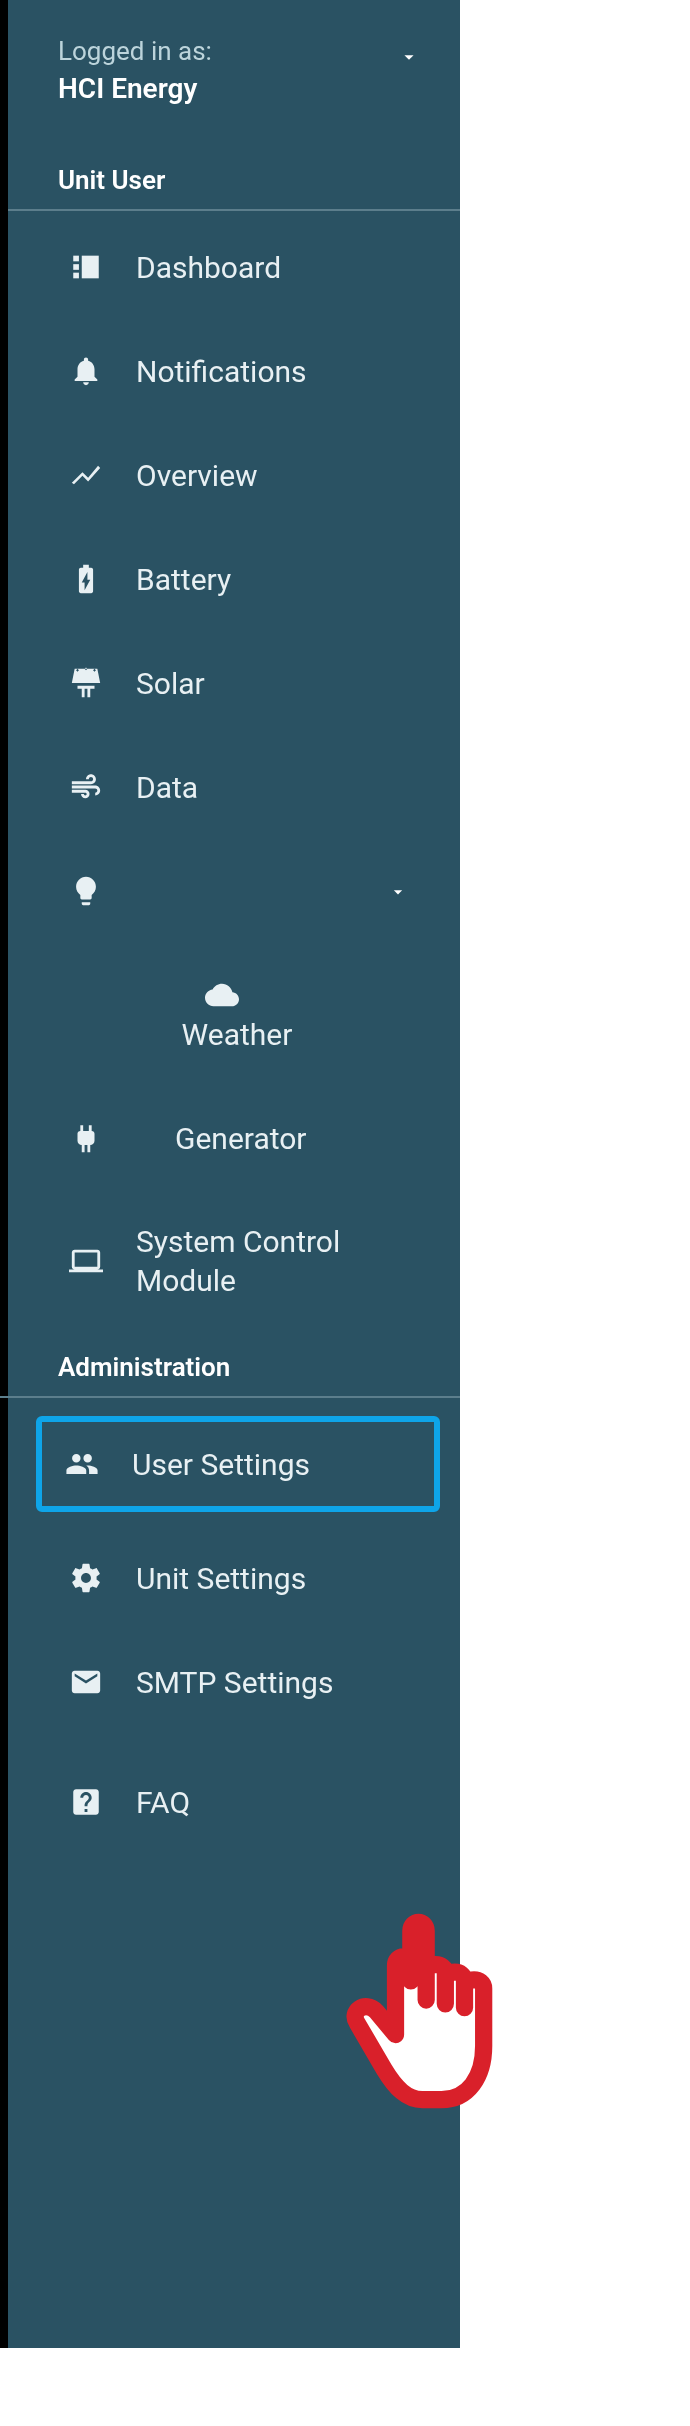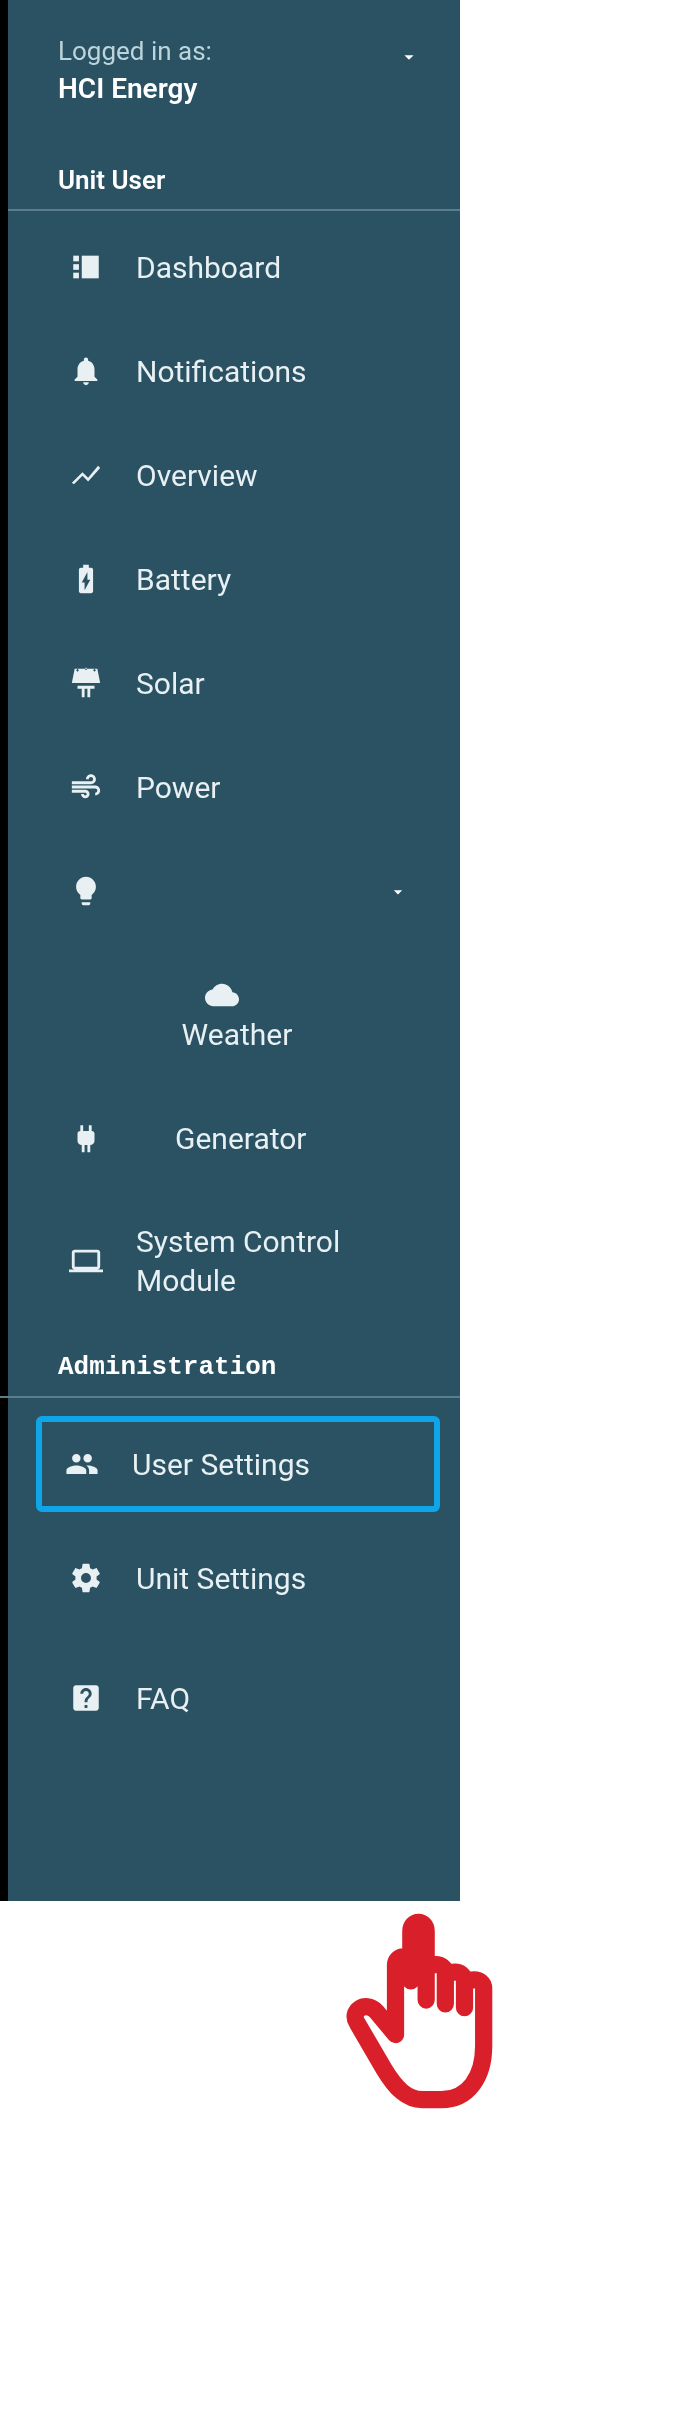--- a/index.html
+++ b/index.html
@@ -5,21 +5,21 @@
   * { box-sizing: border-box; margin: 0; padding: 0; }
   body {
     width: 690px;
     height: 2426px;
     background: #ffffff;
     font-family: -apple-system, BlinkMacSystemFont, "Segoe UI", Roboto, sans-serif;
     overflow: hidden;
   }
   .sidebar {
     width: 460px;
-    height: 1901px;
+    height: 2348px;
     background: #2a5263;
     color: #e8f0f3;
     position: relative;
     border-left: 8px solid #000;
   }
   .login-block {
     padding: 36px 40px 60px 50px;
     display: flex;
     justify-content: space-between;
     align-items: flex-start;
@@ -180,21 +180,21 @@
       </span>
       <span class="label">Solar</span>
     </div>
 
     <div class="nav-item" style="border-bottom: none;">
       <span class="icon">
         <svg viewBox="0 0 24 24">
             <path d="M14.5 17c0 1.65-1.35 3-3 3s-3-1.35-3-3h2c0 .55.45 1 1 1s1-.45 1-1-.45-1-1-1H2v-2h9.5c1.65 0 3 1.35 3 3zM19 6.5C19 4.57 17.43 3 15.5 3S12 4.57 12 6.5h2c0-.83.67-1.5 1.5-1.5s1.5.67 1.5 1.5S16.33 8 15.5 8H2v2h13.5c1.93 0 3.5-1.57 3.5-3.5zm-.5 4.5H2v2h16.5c.83 0 1.5.67 1.5 1.5s-.67 1.5-1.5 1.5v2c1.93 0 3.5-1.57 3.5-3.5S20.43 11 18.5 11z"></path>
           </svg>
       </span>
-      <span class="label">Power</span>
+      <span class="label">Data</span>
     </div>
 
     <div class="nav-item" style="margin-left:-8px; padding-left:66px;">
       <span class="icon">
         <svg viewBox="0 0 24 24">
             <path d="M9 21c0 .55.45 1 1 1h4c.55 0 1-.45 1-1v-1H9v1zm3-19C8.14 2 5 5.14 5 9c0 2.38 1.19 4.47 3 5.74V17c0 .55.45 1 1 1h6c.55 0 1-.45 1-1v-2.26c1.81-1.27 3-3.36 3-5.74 0-3.86-3.14-7-7-7z"></path>
           </svg>
       </span>
       <span class="caret">
         <svg viewBox="0 0 24 24">
@@ -225,21 +225,21 @@
       <span class="icon">
         <svg viewBox="0 0 24 24">
             <path d="M20 18c1.1 0 2-.9 2-2V6c0-1.1-.9-2-2-2H4c-1.1 0-2 .9-2 2v10c0 1.1.9 2 2 2H0v2h24v-2h-4zM4 6h16v10H4V6z"></path>
           </svg>
       </span>
       <span class="label">System Control Module</span>
     </div>
 
   </div>
 
-  <div class="section-header" style="margin-left:-8px; padding-left:58px; margin-top:20px;font-family:Liberation Mono, monospace;">Administration</div>
+  <div class="section-header" style="margin-left:-8px; padding-left:58px; margin-top:20px;">Administration</div>
 
   <div class="nav-group" style="margin-left:-8px;">
 
     <div class="nav-item highlighted">
       <span class="icon">
         <svg viewBox="0 0 24 24">
             <path d="M16 11c1.66 0 2.99-1.34 2.99-3S17.66 5 16 5s-3 1.34-3 3 1.34 3 3 3zm-8 0c1.66 0 2.99-1.34 2.99-3S9.66 5 8 5 5 6.34 5 8s1.34 3 3 3zm0 2c-2.33 0-7 1.17-7 3.5V19h14v-2.5c0-2.33-4.67-3.5-7-3.5zm8 0c-.29 0-.62.02-.97.05 1.16.84 1.97 1.97 1.97 3.45V19h6v-2.5c0-2.33-4.67-3.5-7-3.5z"></path>
           </svg>
       </span>
       <span class="label">User Settings</span>
@@ -247,20 +247,28 @@
 
     <div class="nav-item active-marker" style="padding-left:66px;">
       <span class="icon">
         <svg viewBox="0 0 24 24">
             <path d="M19.43 12.98c.04-.32.07-.64.07-.98s-.03-.66-.07-.98l2.11-1.65c.19-.15.24-.42.12-.64l-2-3.46c-.12-.22-.39-.3-.61-.22l-2.49 1c-.52-.4-1.08-.73-1.69-.98l-.38-2.65C14.46 2.18 14.25 2 14 2h-4c-.25 0-.46.18-.49.42l-.38 2.65c-.61.25-1.17.59-1.69.98l-2.49-1c-.23-.09-.49 0-.61.22l-2 3.46c-.13.22-.07.49.12.64l2.11 1.65c-.04.32-.07.65-.07.98s.03.66.07.98l-2.11 1.65c-.19.15-.24.42-.12.64l2 3.46c.12.22.39.3.61.22l2.49-1c.52.4 1.08.73 1.69.98l.38 2.65c.03.24.24.42.49.42h4c.25 0 .46-.18.49-.42l.38-2.65c.61-.25 1.17-.59 1.69-.98l2.49 1c.23.09.49 0 .61-.22l2-3.46c.12-.22.07-.49-.12-.64l-2.11-1.65zM12 15.5c-1.93 0-3.5-1.57-3.5-3.5s1.57-3.5 3.5-3.5 3.5 1.57 3.5 3.5-1.57 3.5-3.5 3.5z"></path>
           </svg>
       </span>
       <span class="label">Unit Settings</span>
     </div>
 
+    <div class="nav-item" style="padding-left:66px;">
+      <span class="icon">
+        <svg viewBox="0 0 24 24">
+            <path d="M20 4H4c-1.1 0-1.99.9-1.99 2L2 18c0 1.1.9 2 2 2h16c1.1 0 2-.9 2-2V6c0-1.1-.9-2-2-2zm0 4l-8 5-8-5V6l8 5 8-5v2z"></path>
+          </svg>
+      </span>
+      <span class="label">SMTP Settings</span>
+    </div>
 
     <div class="nav-item" style="padding-left:66px; padding-top:48px;">
       <span class="icon">
         <svg viewBox="0 0 24 24">
             <path d="M19 3H5c-1.1 0-2 .9-2 2v14c0 1.1.9 2 2 2h14c1.1 0 2-.9 2-2V5c0-1.1-.9-2-2-2zm-6 16h-2v-2h2v2zm2.07-7.75l-.9.92C13.45 12.9 13 13.5 13 15h-2v-.5c0-1.1.45-2.1 1.17-2.83l1.24-1.26c.37-.36.59-.86.59-1.41 0-1.1-.9-2-2-2s-2 .9-2 2H8c0-2.21 1.79-4 4-4s4 1.79 4 4c0 .88-.36 1.68-.93 2.25z"></path>
           </svg>
       </span>
       <span class="label">FAQ</span>
     </div>
 

